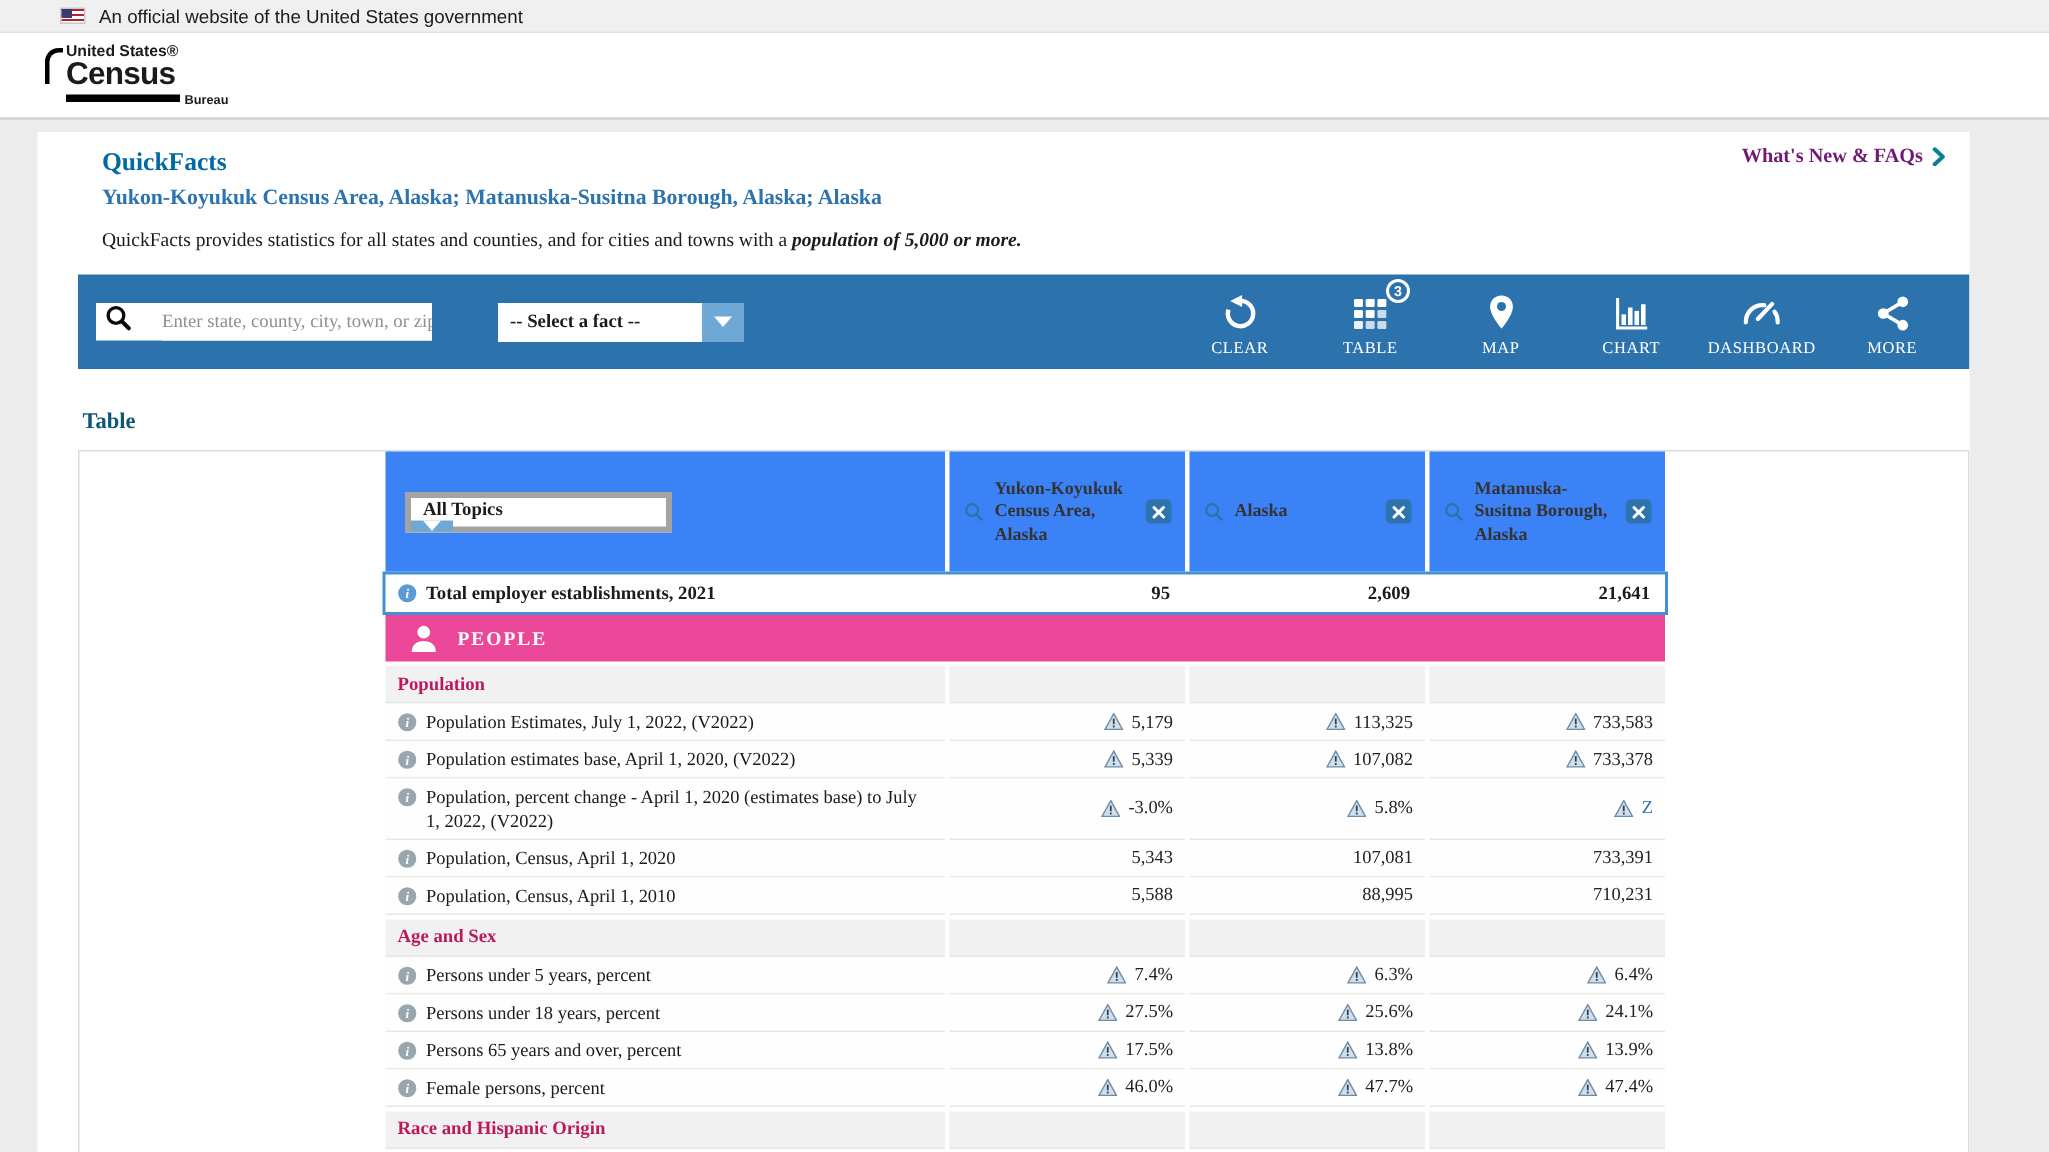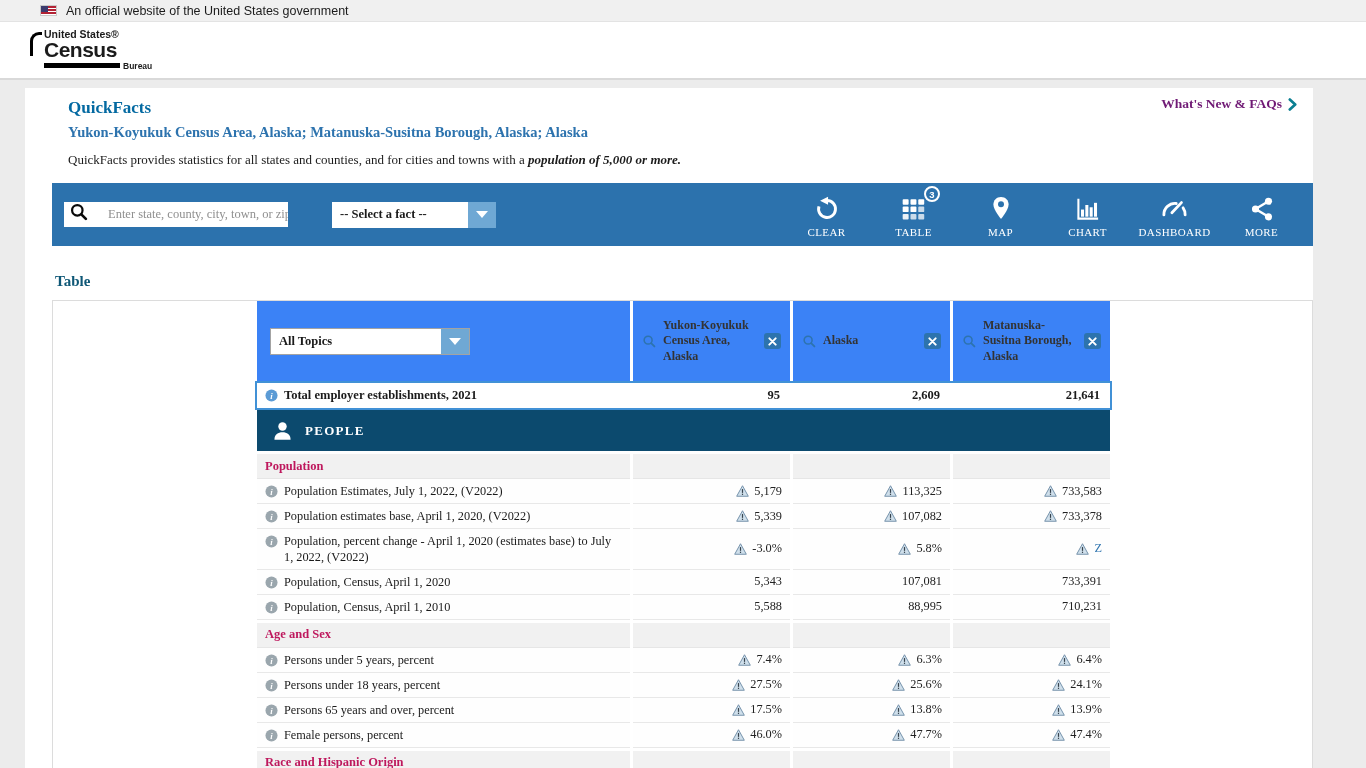--- a/index.html
+++ b/index.html
@@ -66,35 +66,35 @@
   .qf-table { margin-left:27px; width:1261px; border:1px solid #dcdcdc; background:#fff;
     padding-bottom:60px; }
 
   .t-row { display:flex; margin-left:204px; width:853px; }
   .cell-lbl { width:373px; flex:0 0 373px; }
   .cell-val { width:157px; flex:0 0 157px; margin-left:3px; }
 
   .header-row { height:80px; margin-top:0; }
   .header-row .cell-lbl, .header-row .cell-val { background:#3b82f6; }
   .header-lbl { display:flex; align-items:center; padding-left:13px; }
-  .topics-select { display:flex; height:27px; cursor:pointer; border:1px solid #a3a3a3; background:#fff; }
+  .topics-select { display:flex; height:27px; cursor:pointer; border:4px solid #a3a3a3; background:#fff;flex-direction:column; }
   .topics-select .sel-text { width:170px; }
   .header-val { display:flex; align-items:center; padding:0 9px; gap:7px; }
   .hv-name { flex:1; font-size:12px; font-weight:bold; color:#333; line-height:1.3; text-align:left; }
   .xbtn { width:17px; height:16px; background:#2d73ae; border-radius:3px; flex:0 0 auto;
     display:flex; align-items:center; justify-content:center; cursor:pointer; }
 
   .sel-row { margin-left:202px; width:857px; height:29px; border:2px solid #4191d6;
     background:#fff; display:flex; align-items:center; }
   .sel-lbl { width:371px; flex:0 0 371px; display:flex; align-items:center; gap:6px;
     padding-left:8px; font-weight:bold; font-size:12.5px; }
   .sel-val { width:157px; flex:0 0 157px; margin-left:3px; display:flex; justify-content:flex-end;
     padding-right:8px; font-weight:bold; font-size:12.5px; }
 
-  .people-band { margin-left:204px; width:853px; height:41px; background:#0c4a6e;
+  .people-band { margin-left:204px; width:853px; height:31px; background:#ec4899;
     display:flex; align-items:center; padding-left:14px; gap:11px; }
   .people-label { color:#fff; font-weight:bold; font-size:13px; letter-spacing:1.3px; }
 
   .section-row { height:25px; margin-top:3px; }
   .section-row .cell-lbl, .section-row .cell-val { background:#f1f1f1; border-bottom:1px solid #e6e6e6; }
   .section-title { display:flex; align-items:center; padding-left:8px;
     font-weight:bold; font-size:12.5px; color:#be185d; }
 
   .data-row { min-height:25px; }
   .data-row .cell-lbl, .data-row .cell-val { background:#fefefe; border-bottom:1px solid #e8e8e8; }

